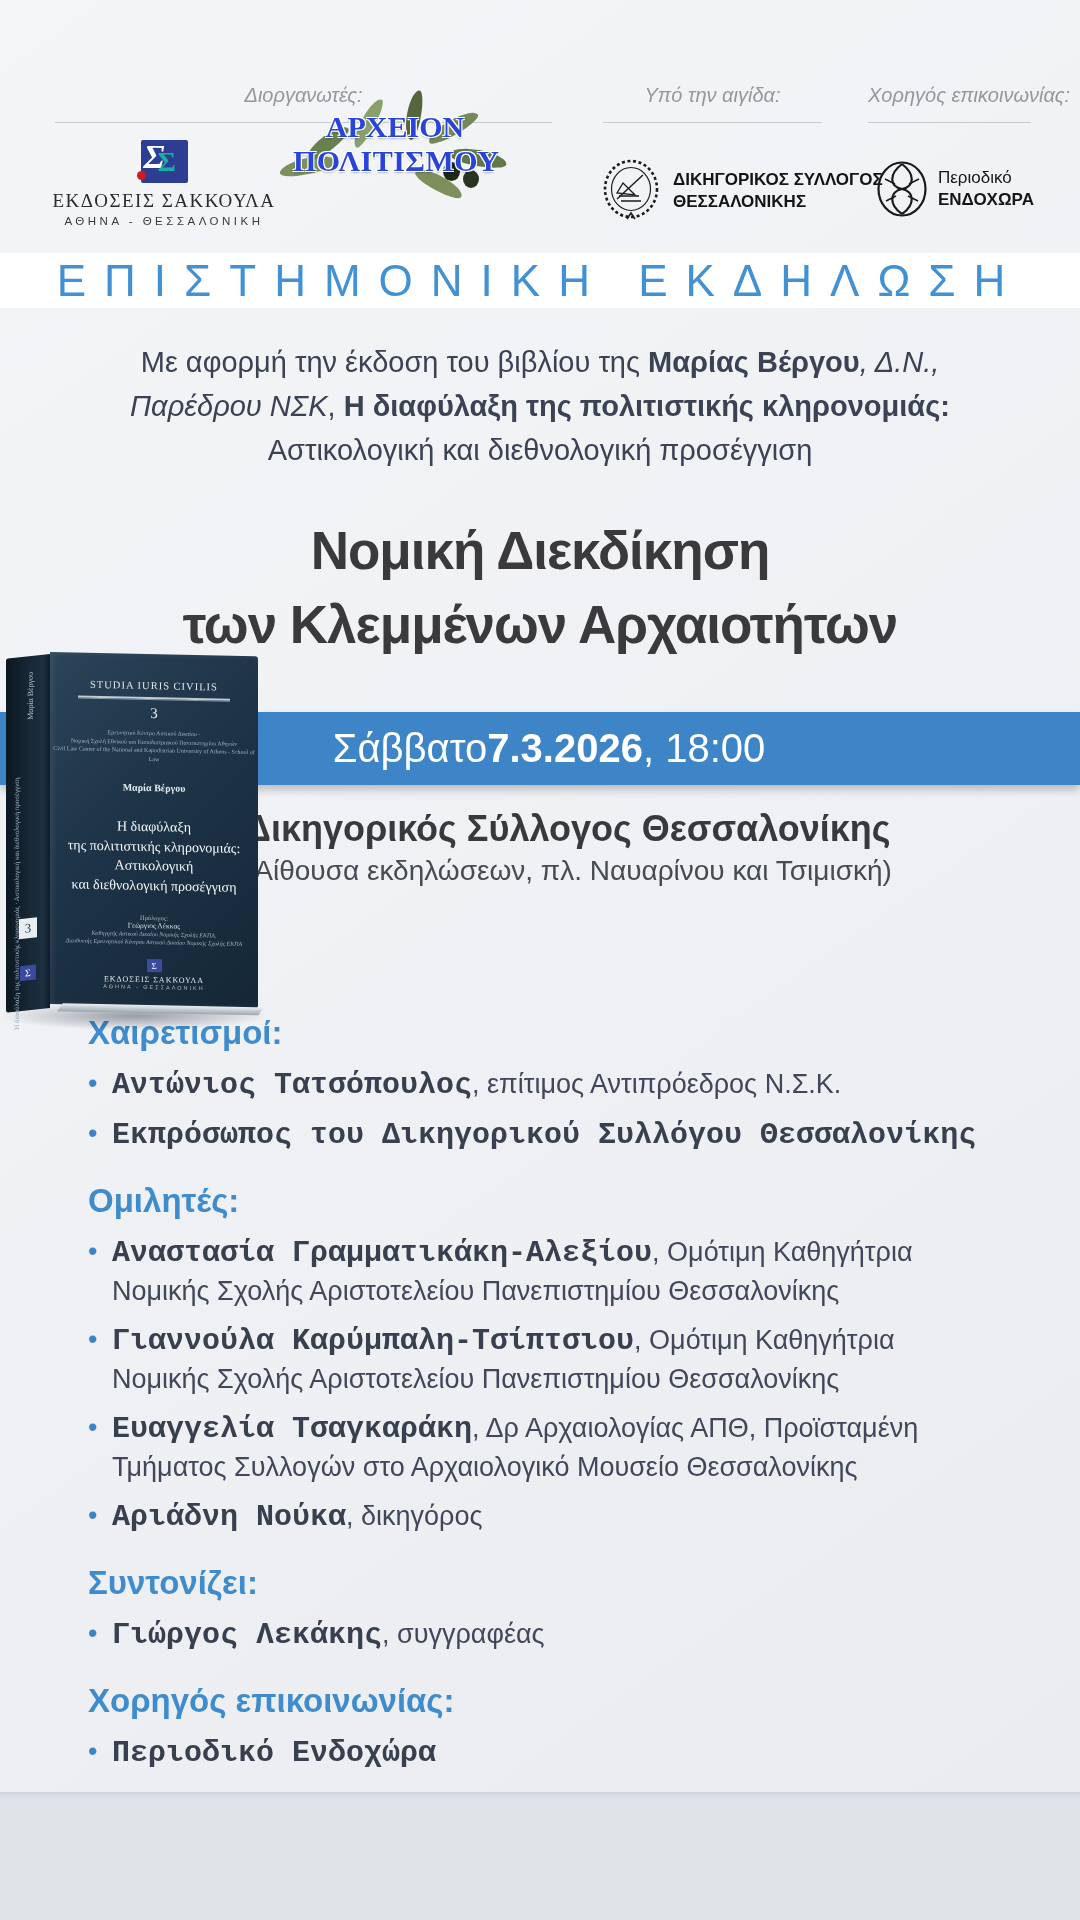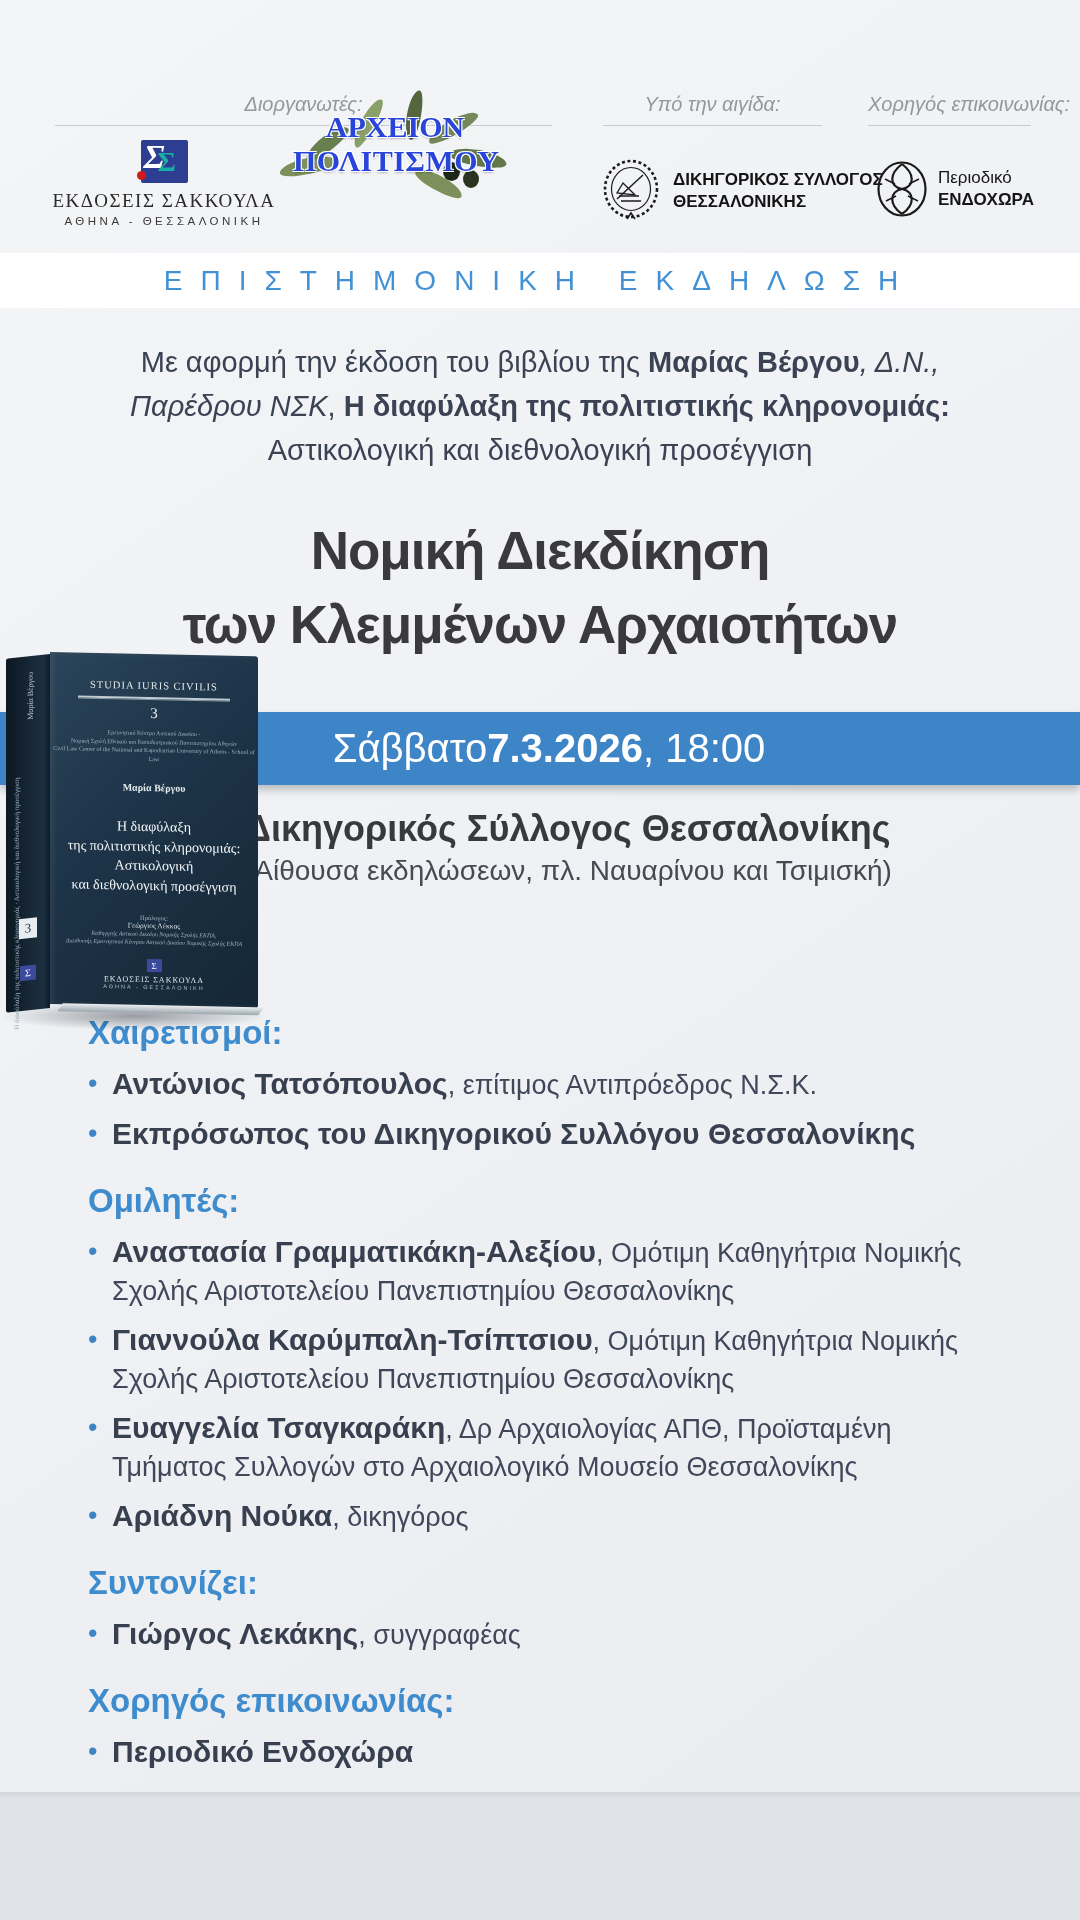--- a/index.html
+++ b/index.html
@@ -2,22 +2,22 @@
 <html><head>
 <meta charset="utf-8">
 <style>
   * { margin:0; padding:0; box-sizing:border-box; }
   html,body { width:1080px; }
   body { font-family:"Liberation Sans", sans-serif; background:#fff; }
   .page { position:relative; width:1080px; height:1920px; overflow:hidden;
           background:linear-gradient(145deg,#f4f5f7 0%,#eef0f3 55%,#e9ebef 100%); }
 
   
-  .org-group { position:absolute; top:93px; text-align:center;
-               border-bottom:1px solid #c7cacf; padding-bottom:9px; }
+  .org-group { position:absolute; top:84px; text-align:center;
+               border-bottom:1px solid #c7cacf; padding-bottom:15px; }
   .org-label { font-size:20px; font-style:italic; color:#94979d; white-space:nowrap; }
   .g1 { left:55px; width:497px; }
   .g2 { left:603px; width:219px; }
   .g3 { left:868px; width:163px; }
 
   .logo-sakkoula { position:absolute; left:48px; top:140px; width:232px; text-align:center; }
   .sak-icon { position:relative; width:47px; height:43px; margin:0 auto;
               background:#2d3d91; border-radius:2px; }
   .sak-white { position:absolute; left:3px; top:-2px; font-family:"Liberation Serif",serif;
                font-style:italic; font-weight:700; font-size:34px; color:#ffffff; }
@@ -39,21 +39,21 @@
 
   .logo-dsth { position:absolute; left:602px; top:158px; display:flex; align-items:center; gap:13px; }
   .dsth-text { font-size:17px; font-weight:700; color:#141414; line-height:22px; white-space:nowrap; }
   .logo-endo { position:absolute; left:876px; top:160px; display:flex; align-items:center; gap:10px; }
   .endo-text { font-size:17px; color:#161616; line-height:22px; white-space:nowrap; }
   .endo-text .b { font-weight:700; }
 
   
   .banner { position:absolute; top:253px; left:0; right:0; height:55px; background:#ffffff;
             display:flex; align-items:center; justify-content:center;
-            font-size:28px; color:#4191d4; letter-spacing:18px; 
+            font-size:44px; color:#4191d4; letter-spacing:18px; 
             white-space:nowrap; }
 
   
   .intro { position:absolute; top:340px; left:0; right:0; text-align:center;
            font-size:29px; line-height:44px; color:#3b4254; }
   .intro .ln { white-space:nowrap; }
   .b { font-weight:700; } .i { font-style:italic; }
 
   
   .main-title { position:absolute; top:482px; left:0; right:0; text-align:center;
@@ -111,21 +111,21 @@
   .bk-pub2 { font-size:5.5px; letter-spacing:2px; color:#aebdc8; }
 
   
   .content { position:absolute; top:1014px; left:88px; width:906px; }
   .sec-heading { font-size:33px; font-weight:700; color:#3e8ccd; margin:28px 0 13px; }
   .sec-heading:first-child { margin-top:0; }
   ul.plist { list-style:none; }
   ul.plist li { position:relative; padding-left:24px; margin-bottom:11px;
                 font-size:27px; line-height:38px; color:#3f4553; }
   ul.plist li::before { content:"•"; position:absolute; left:0; top:-1px; color:#3d85c6; font-size:27px; }
-  .pname { font-weight:700; font-size:30px; color:#384050; }
+  .pname { font-weight:700; font-size:30px; color:#384050;font-family:Liberation Mono, monospace; }
   .pdesc { font-size:27px; color:#41475a; }
 
   
   .footer-band { position:absolute; left:0; right:0; top:1792px; height:128px; background:#e0e3e8;
                  border-top:1px solid #d2d6dc; box-shadow:inset 0 7px 9px -7px rgba(0,0,0,0.10); }
 </style>
 </head>
 <body>
 
 <div class="page">

